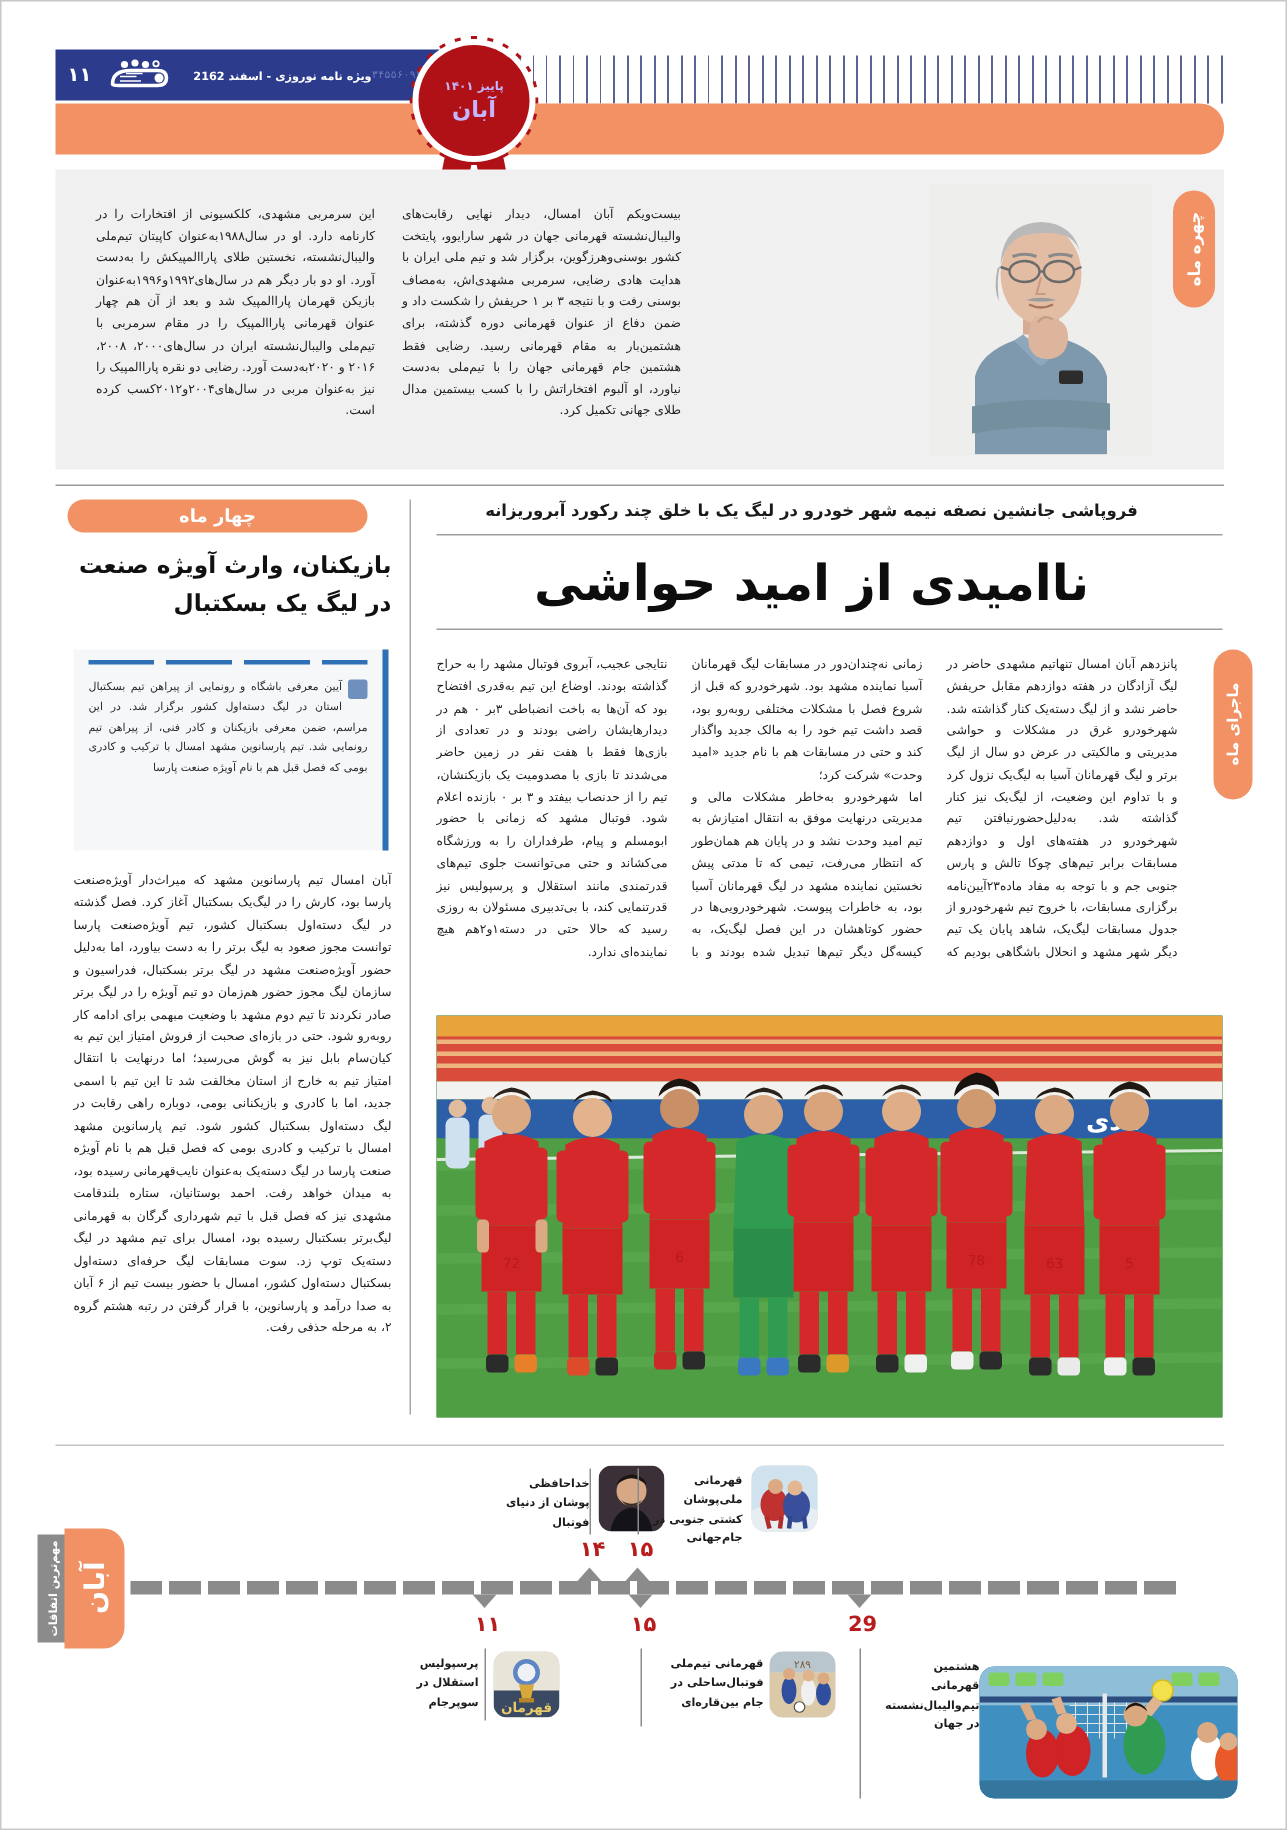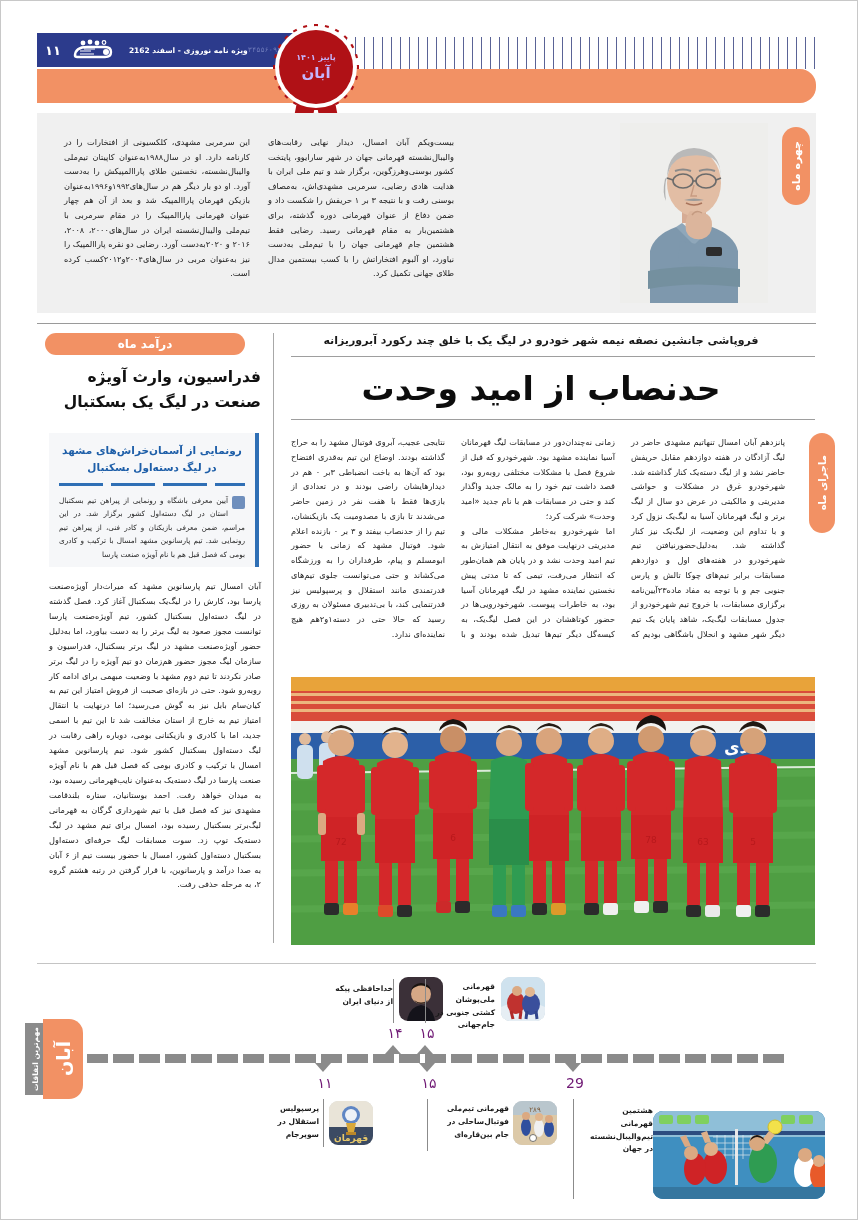--- a/index.html
+++ b/index.html
@@ -235,21 +235,21 @@
     background: repeating-linear-gradient(to right,
       #8b8b8b 0px, #8b8b8b 21px, rgba(0,0,0,0) 21px, rgba(0,0,0,0) 26px);
   }
   .tl-mark {
     position: absolute; width: 0; height: 0;
     border-left: 8px solid transparent; border-right: 8px solid transparent;
   }
   .tl-mark.down { border-top: 9px solid #8b8b8b; top: 1062px; }
   .tl-mark.up   { border-bottom: 9px solid #8b8b8b; top: 1044px; }
   .tl-date {
-    position: absolute; font-size: 14px; font-weight: normal; color: #701a75;
+    position: absolute; font-size: 14px; font-weight: bold; color: #b91c1c;
     text-align: center; width: 40px;
   }
   .tl-stem { position: absolute; width: 1px; background: #8b8b8b; }
   .tl-ev-text {
     position: absolute; font-size: 7.5px; line-height: 1.7;
     color: #1c1c1c; text-align: right; font-weight: bold;
   }
   .tl-thumb {
     position: absolute; border-radius: 9px; overflow: hidden;
     background: #d8d8d8;
@@ -367,38 +367,37 @@
         <p>بیست‌ویکم آبان امسال، دیدار نهایی رقابت‌های والیبال‌نشسته قهرمانی جهان در شهر سارایوو، پایتخت کشور بوسنی‌وهرزگوین، برگزار شد و تیم ملی ایران با هدایت هادی رضایی، سرمربی مشهدی‌اش، به‌مصاف بوسنی رفت و با نتیجه ۳ بر ۱ حریفش را شکست داد و ضمن دفاع از عنوان قهرمانی دوره گذشته، برای هشتمین‌بار به مقام قهرمانی رسید. رضایی فقط هشتمین جام قهرمانی جهان را با تیم‌ملی به‌دست نیاورد، او آلبوم افتخاراتش را با کسب بیستمین مدال طلای جهانی تکمیل کرد.</p>
         <p>این سرمربی مشهدی، کلکسیونی از افتخارات را در کارنامه دارد. او در سال۱۹۸۸به‌عنوان کاپیتان تیم‌ملی والیبال‌نشسته، نخستین طلای پاراالمپیکش را به‌دست آورد. او دو بار دیگر هم در سال‌های۱۹۹۲و۱۹۹۶به‌عنوان بازیکن قهرمان پاراالمپیک شد و بعد از آن هم چهار عنوان قهرمانی پاراالمپیک را در مقام سرمربی با تیم‌ملی والیبال‌نشسته ایران در سال‌های۲۰۰۰، ۲۰۰۸، ۲۰۱۶ و ۲۰۲۰به‌دست آورد. رضایی دو نقره پاراالمپیک را نیز به‌عنوان مربی در سال‌های۲۰۰۴و۲۰۱۲کسب کرده است.</p>
       </div>
     </div>
   </div>
 
   <div class="div-line"></div>
   <div class="vrule"></div>
 
   <div class="tab-soojeh">
-    <span>درآمد ماه</span>
-  </div>
-  <div class="bb-headline">فدراسیون، وارث آویژه صنعت در لیگ یک بسکتبال</div>
+    <span>چهار ماه</span>
+  </div>
+  <div class="bb-headline">بازیکنان، وارث آویژه صنعت در لیگ یک بسکتبال</div>
 
   <div class="bb-box">
-    <div class="bb-box-title">رونمایی از آسمان‌خراش‌های مشهد در لیگ دسته‌اول بسکتبال</div>
     <div class="bb-box-rule"></div>
     <div class="bb-box-text">
       <span class="dropcap"></span>
       <span>آیین معرفی باشگاه و رونمایی از پیراهن تیم بسکتبال استان در لیگ دسته‌اول کشور برگزار شد. در این مراسم، ضمن معرفی بازیکنان و کادر فنی، از پیراهن تیم رونمایی شد. تیم پارسانوین مشهد امسال با ترکیب و کادری بومی که فصل قبل هم با نام آویژه صنعت پارسا</span>
     </div>
   </div>
 
   <div class="bb-body">آبان امسال تیم پارسانوین مشهد که میراث‌دار آویژه‌صنعت پارسا بود، کارش را در لیگ‌یک بسکتبال آغاز کرد. فصل گذشته در لیگ دسته‌اول بسکتبال کشور، تیم آویژه‌صنعت پارسا توانست مجوز صعود به لیگ برتر را به دست بیاورد، اما به‌دلیل حضور آویژه‌صنعت مشهد در لیگ برتر بسکتبال، فدراسیون و سازمان لیگ مجوز حضور هم‌زمان دو تیم آویژه را در لیگ برتر صادر نکردند تا تیم دوم مشهد با وضعیت مبهمی برای ادامه کار روبه‌رو شود. حتی در بازه‌ای صحبت از فروش امتیاز این تیم به کیان‌سام بابل نیز به گوش می‌رسید؛ اما درنهایت با انتقال امتیاز تیم به خارج از استان مخالفت شد تا این تیم با اسمی جدید، اما با کادری و بازیکنانی بومی، دوباره راهی رقابت در لیگ دسته‌اول بسکتبال کشور شود. تیم پارسانوین مشهد امسال با ترکیب و کادری بومی که فصل قبل هم با نام آویژه صنعت پارسا در لیگ دسته‌یک به‌عنوان نایب‌قهرمانی رسیده بود، به میدان خواهد رفت. احمد بوستانیان، ستاره بلندقامت مشهدی نیز که فصل قبل با تیم شهرداری گرگان به قهرمانی لیگ‌برتر بسکتبال رسیده بود، امسال برای تیم مشهد در لیگ دسته‌یک توپ زد. سوت مسابقات لیگ حرفه‌ای دسته‌اول بسکتبال دسته‌اول کشور، امسال با حضور بیست تیم از ۶ آبان به صدا درآمد و پارسانوین، با قرار گرفتن در رتبه هشتم گروه ۲، به مرحله حذفی رفت.</div>
 
   <div class="ma-kicker">فروپاشی جانشین نصفه نیمه شهر خودرو در لیگ یک با خلق چند رکورد آبروریزانه</div>
   <div class="ma-rule-top"></div>
-  <div class="ma-headline">حدنصاب از امید وحدت</div>
+  <div class="ma-headline">ناامیدی از امید حواشی</div>
   <div class="ma-rule-bot"></div>
 
   <div class="tab-majara">
     <span>ماجرای ماه</span>
   </div>
 
   <div class="ma-body">
     <p>پانزدهم آبان امسال تنهاتیم مشهدی حاضر در لیگ آزادگان در هفته دوازدهم مقابل حریفش حاضر نشد و از لیگ دسته‌یک کنار گذاشته شد. شهرخودرو غرق در مشکلات و حواشی مدیریتی و مالکیتی در عرض دو سال از لیگ برتر و لیگ قهرمانان آسیا به لیگ‌یک نزول کرد و با تداوم این وضعیت، از لیگ‌یک نیز کنار گذاشته شد. به‌دلیل‌حضور‌نیافتن تیم شهرخودرو در هفته‌های اول و دوازدهم مسابقات برابر تیم‌های چوکا تالش و پارس جنوبی جم و با توجه به مفاد ماده۲۳آیین‌نامه برگزاری مسابقات، با خروج تیم شهرخودرو از جدول مسابقات لیگ‌یک، شاهد پایان یک تیم دیگر شهر مشهد و انحلال باشگاهی بودیم که زمانی نه‌چندان‌دور در مسابقات لیگ قهرمانان آسیا نماینده مشهد بود. شهرخودرو که قبل از شروع فصل با مشکلات مختلفی روبه‌رو بود، قصد داشت تیم خود را به مالک جدید واگذار کند و حتی در مسابقات هم با نام جدید «امید وحدت» شرکت کرد؛</p>
     <p>اما شهرخودرو به‌خاطر مشکلات مالی و مدیریتی درنهایت موفق به انتقال امتیازش به تیم امید وحدت نشد و در پایان هم همان‌طور که انتظار می‌رفت، تیمی که تا مدتی پیش نخستین نماینده مشهد در لیگ قهرمانان آسیا بود، به خاطرات پیوست. شهرخودرویی‌ها در حضور کوتاهشان در این فصل لیگ‌یک، به کیسه‌گل دیگر تیم‌ها تبدیل شده بودند و با نتایجی عجیب، آبروی فوتبال مشهد را به حراج گذاشته بودند. اوضاع این تیم به‌قدری افتضاح بود که آن‌ها به باخت انضباطی ۳بر ۰ هم در دیدارهایشان راضی بودند و در تعدادی از بازی‌ها فقط با هفت نفر در زمین حاضر می‌شدند تا بازی با مصدومیت یک بازیکنشان، تیم را از حدنصاب بیفتد و ۳ بر ۰ بازنده اعلام شود. فوتبال مشهد که زمانی با حضور ابومسلم و پیام، طرفداران را به ورزشگاه می‌کشاند و حتی می‌توانست جلوی تیم‌های قدرتمندی مانند استقلال و پرسپولیس نیز قدرتنمایی کند، با بی‌تدبیری مسئولان به روزی رسید که حالا حتی در دسته۱و۲هم هیچ نماینده‌ای ندارد.</p>
   </div>
@@ -575,21 +574,21 @@
       <circle cx="22" cy="14" r="6" fill="#eef2f7"></circle>
       <path d="M17 22 L27 22 L25 31 L19 31 Z" fill="#d8a83a"></path>
       <rect x="17" y="31" width="10" height="3" fill="#b8862a"></rect>
       <text x="22" y="40" fill="#e8c96a" font-size="9" font-weight="bold" text-anchor="middle" font-family="DejaVu Sans">قهرمان</text>
     </svg>
   </div>
 
   <div class="tl-mark up" style="left:384px;"></div>
   <div class="tl-date" style="left:374px; top:1024px;">۱۴</div>
   <div class="tl-stem" style="left:392px; top:978px; height:44px;"></div>
-  <div class="tl-ev-text" style="left:330px; top:982px; width:62px;">خداحافظی پیکه از دنیای ایران</div>
+  <div class="tl-ev-text" style="left:330px; top:982px; width:62px;">خداحافظی پوشان از دنیای فوتبال</div>
   <div class="tl-thumb" style="left:398px; top:976px; width:44px; height:44px;">
     <svg width="44" height="44" viewBox="0 0 44 44">
       <rect width="44" height="44" fill="#3b3038"></rect>
       <circle cx="22" cy="17" r="10" fill="#d6a886"></circle>
       <path d="M12 13 Q22 4 32 13 Q31 7 22 6 Q14 7 12 13 Z" fill="#1a1410"></path>
       <path d="M15 23 Q22 28 29 23 Q26 27 22 27 Q18 27 15 23 Z" fill="#3a2b22"></path>
       <path d="M8 44 Q10 30 22 28 Q34 30 36 44 Z" fill="#14131a"></path>
     </svg>
   </div>
 

